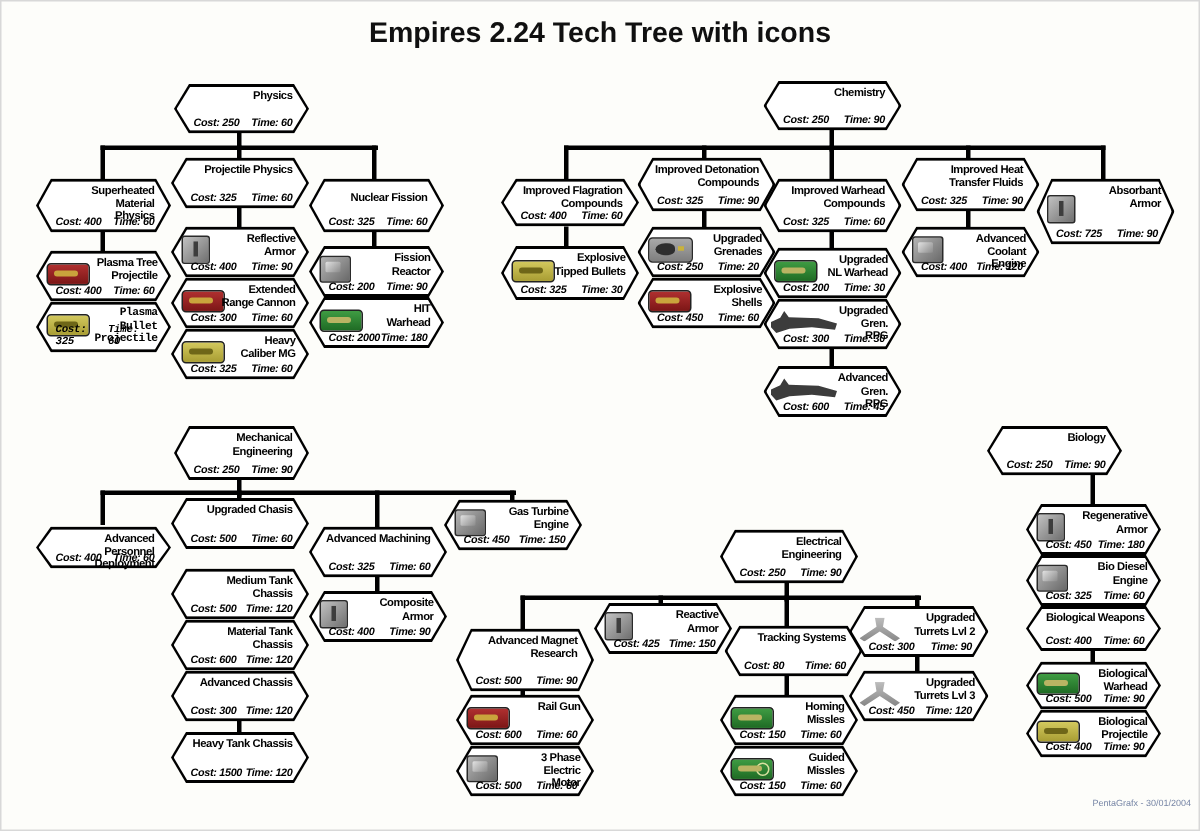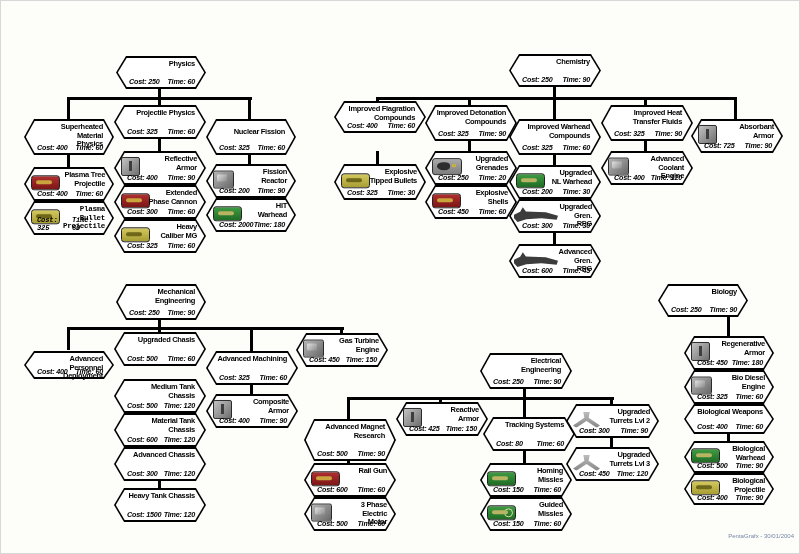--- a/index.html
+++ b/index.html
@@ -41,20 +41,21 @@
   .icon.rpg{left:5px;width:44px;height:16px;background:#3c3c3c;
             clip-path:polygon(0 50%,14% 32%,20% 4%,27% 30%,72% 34%,100% 56%,97% 82%,62% 72%,28% 78%,8% 95%,0 72%);}
   .icon.turret{width:27px;height:16px;background:linear-gradient(180deg,#bdbdbd,#878787);
             clip-path:polygon(38% 0,62% 0,58% 38%,100% 86%,88% 100%,50% 58%,12% 100%,0 86%,42% 38%);}
   .watermark{position:absolute;right:5px;bottom:14px;font-size:6px;color:#7786a6;letter-spacing:0;}
 </style>
 <title>Empires 2.24 Tech Tree with icons</title></head>
 <body>
 
 <div class="canvas">
+  <div class="page-title">Empires 2.24 Tech Tree with icons</div>
   <div id="edges">
       <div class="edge" style="left: 157px; top: 84px; width: 3px; height: 14px;"></div>
       <div class="edge" style="left: 66px; top: 96px; width: 185px; height: 3px;"></div>
       <div class="edge" style="left: 66px; top: 96px; width: 3px; height: 26px;"></div>
       <div class="edge" style="left: 157px; top: 96px; width: 3px; height: 12px;"></div>
       <div class="edge" style="left: 247px; top: 96px; width: 3px; height: 26px;"></div>
       <div class="edge" style="left: 66px; top: 150px; width: 3px; height: 20px;"></div>
       <div class="edge" style="left: 157px; top: 134px; width: 3px; height: 20px;"></div>
       <div class="edge" style="left: 247px; top: 150px; width: 3px; height: 17px;"></div>
       <div class="edge" style="left: 552px; top: 82px; width: 3px; height: 18px;"></div>
@@ -136,21 +137,21 @@
         <div class="node-cost">
           <span>Cost: 400</span>
           <span>Time: 90</span>
         </div>
       </div>
       <div class="node has-icon" style="left: 113px; top: 184px; width: 92px; height: 34px;">
         <div class="node-bg"></div>
         <div class="node-fill"></div>
         <div class="icon red"></div>
         <div class="node-title">Extended
-Phase Cannon</div>
+Range Cannon</div>
         <div class="node-cost">
           <span>Cost: 300</span>
           <span>Time: 60</span>
         </div>
       </div>
       <div class="node has-icon" style="left: 113px; top: 218px; width: 92px; height: 34px;">
         <div class="node-bg"></div>
         <div class="node-fill"></div>
         <div class="icon yellow"></div>
         <div class="node-title">Heavy
@@ -206,21 +207,21 @@
       </div>
       <div class="node" style="left: 508px; top: 53px; width: 92px; height: 33px;">
         <div class="node-bg"></div>
         <div class="node-fill"></div>
         <div class="node-title">Chemistry</div>
         <div class="node-cost">
           <span>Cost: 250</span>
           <span>Time: 90</span>
         </div>
       </div>
-      <div class="node" style="left: 333px; top: 100px; width: 92px; height: 32px;">
+      <div class="node" style="left: 333px; top: 118px; width: 92px; height: 32px;">
         <div class="node-bg"></div>
         <div class="node-fill"></div>
         <div class="node-title">Improved Flagration
 Compounds</div>
         <div class="node-cost">
           <span>Cost: 400</span>
           <span>Time: 60</span>
         </div>
       </div>
       <div class="node" style="left: 424px; top: 104px; width: 92px; height: 36px;">
@@ -246,21 +247,21 @@
       <div class="node" style="left: 600px; top: 104px; width: 92px; height: 36px;">
         <div class="node-bg"></div>
         <div class="node-fill"></div>
         <div class="node-title">Improved Heat
 Transfer Fluids</div>
         <div class="node-cost">
           <span>Cost: 325</span>
           <span>Time: 90</span>
         </div>
       </div>
-      <div class="node has-icon" style="left: 690px; top: 118px; width: 92px; height: 34px;">
+      <div class="node has-icon" style="left: 690px; top: 118px; width: 92px; height: 44px;">
         <div class="node-bg"></div>
         <div class="node-fill"></div>
         <div class="icon armor"></div>
         <div class="node-title">Absorbant
 Armor</div>
         <div class="node-cost">
           <span>Cost: 725</span>
           <span>Time: 90</span>
         </div>
       </div>

